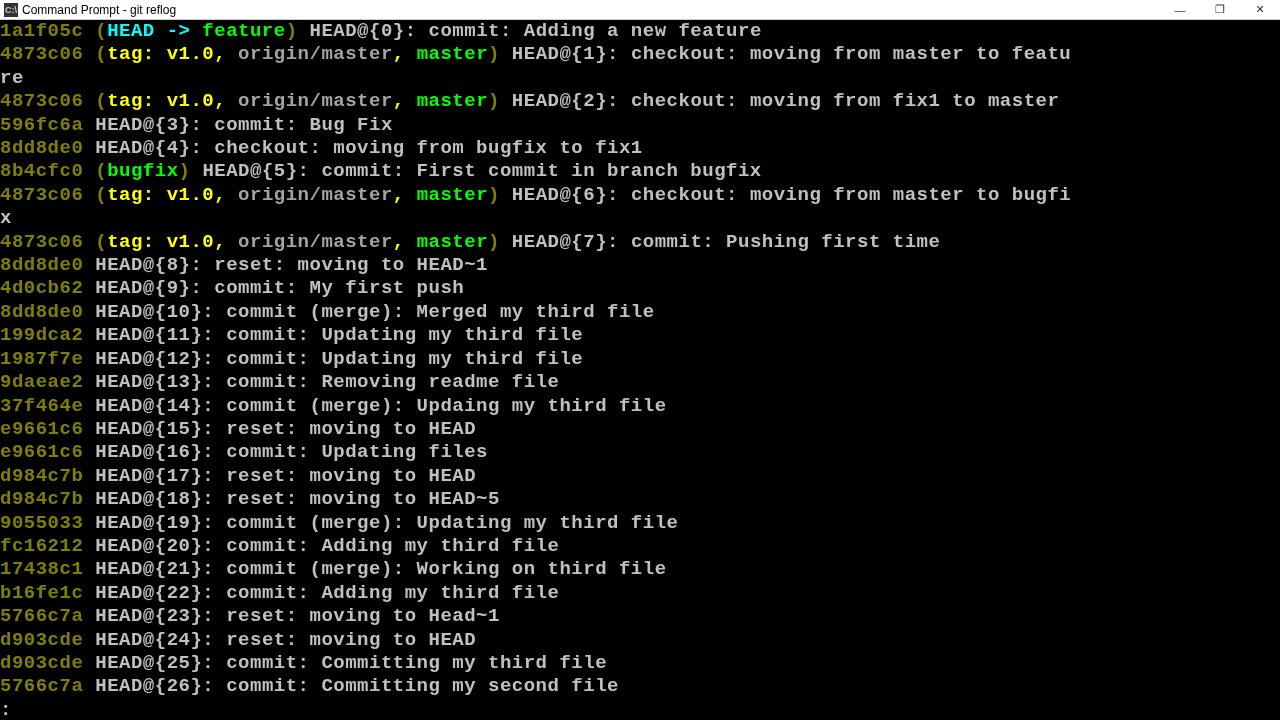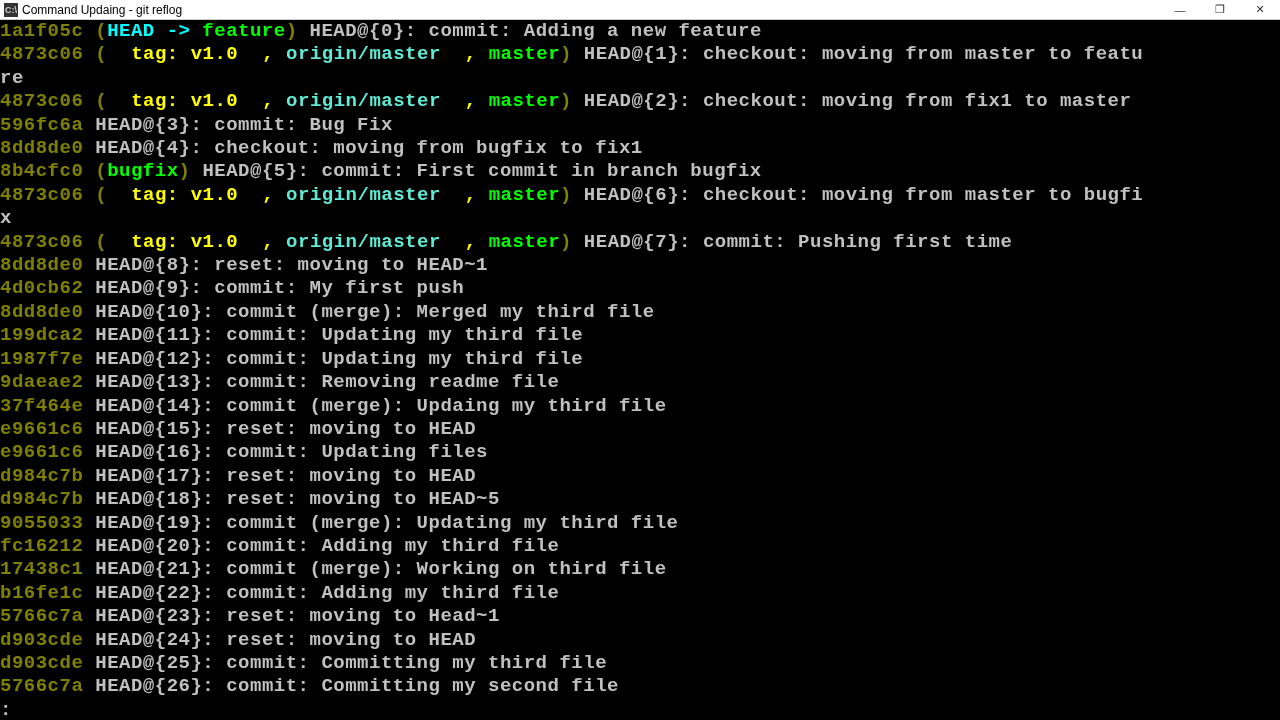--- a/index.html
+++ b/index.html
@@ -43,31 +43,31 @@
     padding: 0;
     white-space: pre;
     height: 700px;
     overflow: hidden;
   }
   .hash   { color: #808000; }   
   .white  { color: #c0c0c0; }
   .paren  { color: #808000; }
   .cyan   { color: #00ffff; }
   .green  { color: #00ff00; }
-  .red    { color: #5eead4; }
-  .tag    { color: #ffff00; margin-left: 24px; }
+  .red    { color: #a3a3a3; }
+  .tag    { color: #ffff00; }
   .prompt { color: #c0c0c0; }
 </style>
 </head>
 <body>
 
 <div class="titlebar">
   <div class="titlebar-left">
     <span class="title-icon">C:\</span>
-    <span>Command Updaing - git  reflog</span>
+    <span>Command Prompt - git  reflog</span>
   </div>
   <div class="titlebar-right">
     <span class="win-btn">—</span>
     <span class="win-btn">❐</span>
     <span class="win-btn">✕</span>
   </div>
 </div>
 
 <div class="terminal" id="terminal"><div><span class="hash">1a1f05c</span><span class="white"> </span><span class="paren">(</span><span class="cyan">HEAD -&gt; </span><span class="green">feature</span><span class="paren">)</span><span class="white"> </span><span class="white">HEAD@{0}</span><span class="white">: </span><span class="white">commit: Adding a new feature</span></div><div><span class="hash">4873c06</span><span class="white"> </span><span class="paren">(</span><span class="tag">tag: v1.0</span><span class="tag">, </span><span class="red">origin/master</span><span class="tag">, </span><span class="green">master</span><span class="paren">)</span><span class="white"> </span><span class="white">HEAD@{1}</span><span class="white">: </span><span class="white">checkout: moving from master to featu</span></div><div><span class="white">re</span></div><div><span class="hash">4873c06</span><span class="white"> </span><span class="paren">(</span><span class="tag">tag: v1.0</span><span class="tag">, </span><span class="red">origin/master</span><span class="tag">, </span><span class="green">master</span><span class="paren">)</span><span class="white"> </span><span class="white">HEAD@{2}</span><span class="white">: </span><span class="white">checkout: moving from fix1 to master</span></div><div><span class="hash">596fc6a</span><span class="white"> </span><span class="white">HEAD@{3}</span><span class="white">: </span><span class="white">commit: Bug Fix</span></div><div><span class="hash">8dd8de0</span><span class="white"> </span><span class="white">HEAD@{4}</span><span class="white">: </span><span class="white">checkout: moving from bugfix to fix1</span></div><div><span class="hash">8b4cfc0</span><span class="white"> </span><span class="paren">(</span><span class="green">bugfix</span><span class="paren">)</span><span class="white"> </span><span class="white">HEAD@{5}</span><span class="white">: </span><span class="white">commit: First commit in branch bugfix</span></div><div><span class="hash">4873c06</span><span class="white"> </span><span class="paren">(</span><span class="tag">tag: v1.0</span><span class="tag">, </span><span class="red">origin/master</span><span class="tag">, </span><span class="green">master</span><span class="paren">)</span><span class="white"> </span><span class="white">HEAD@{6}</span><span class="white">: </span><span class="white">checkout: moving from master to bugfi</span></div><div><span class="white">x</span></div><div><span class="hash">4873c06</span><span class="white"> </span><span class="paren">(</span><span class="tag">tag: v1.0</span><span class="tag">, </span><span class="red">origin/master</span><span class="tag">, </span><span class="green">master</span><span class="paren">)</span><span class="white"> </span><span class="white">HEAD@{7}</span><span class="white">: </span><span class="white">commit: Pushing first time</span></div><div><span class="hash">8dd8de0</span><span class="white"> </span><span class="white">HEAD@{8}</span><span class="white">: </span><span class="white">reset: moving to HEAD~1</span></div><div><span class="hash">4d0cb62</span><span class="white"> </span><span class="white">HEAD@{9}</span><span class="white">: </span><span class="white">commit: My first push</span></div><div><span class="hash">8dd8de0</span><span class="white"> </span><span class="white">HEAD@{10}</span><span class="white">: </span><span class="white">commit (merge): Merged my third file</span></div><div><span class="hash">199dca2</span><span class="white"> </span><span class="white">HEAD@{11}</span><span class="white">: </span><span class="white">commit: Updating my third file</span></div><div><span class="hash">1987f7e</span><span class="white"> </span><span class="white">HEAD@{12}</span><span class="white">: </span><span class="white">commit: Updating my third file</span></div><div><span class="hash">9daeae2</span><span class="white"> </span><span class="white">HEAD@{13}</span><span class="white">: </span><span class="white">commit: Removing readme file</span></div><div><span class="hash">37f464e</span><span class="white"> </span><span class="white">HEAD@{14}</span><span class="white">: </span><span class="white">commit (merge): Updaing my third file</span></div><div><span class="hash">e9661c6</span><span class="white"> </span><span class="white">HEAD@{15}</span><span class="white">: </span><span class="white">reset: moving to HEAD</span></div><div><span class="hash">e9661c6</span><span class="white"> </span><span class="white">HEAD@{16}</span><span class="white">: </span><span class="white">commit: Updating files</span></div><div><span class="hash">d984c7b</span><span class="white"> </span><span class="white">HEAD@{17}</span><span class="white">: </span><span class="white">reset: moving to HEAD</span></div><div><span class="hash">d984c7b</span><span class="white"> </span><span class="white">HEAD@{18}</span><span class="white">: </span><span class="white">reset: moving to HEAD~5</span></div><div><span class="hash">9055033</span><span class="white"> </span><span class="white">HEAD@{19}</span><span class="white">: </span><span class="white">commit (merge): Updating my third file</span></div><div><span class="hash">fc16212</span><span class="white"> </span><span class="white">HEAD@{20}</span><span class="white">: </span><span class="white">commit: Adding my third file</span></div><div><span class="hash">17438c1</span><span class="white"> </span><span class="white">HEAD@{21}</span><span class="white">: </span><span class="white">commit (merge): Working on third file</span></div><div><span class="hash">b16fe1c</span><span class="white"> </span><span class="white">HEAD@{22}</span><span class="white">: </span><span class="white">commit: Adding my third file</span></div><div><span class="hash">5766c7a</span><span class="white"> </span><span class="white">HEAD@{23}</span><span class="white">: </span><span class="white">reset: moving to Head~1</span></div><div><span class="hash">d903cde</span><span class="white"> </span><span class="white">HEAD@{24}</span><span class="white">: </span><span class="white">reset: moving to HEAD</span></div><div><span class="hash">d903cde</span><span class="white"> </span><span class="white">HEAD@{25}</span><span class="white">: </span><span class="white">commit: Committing my third file</span></div><div><span class="hash">5766c7a</span><span class="white"> </span><span class="white">HEAD@{26}</span><span class="white">: </span><span class="white">commit: Committing my second file</span></div><div><span class="prompt">:</span></div></div>
 

